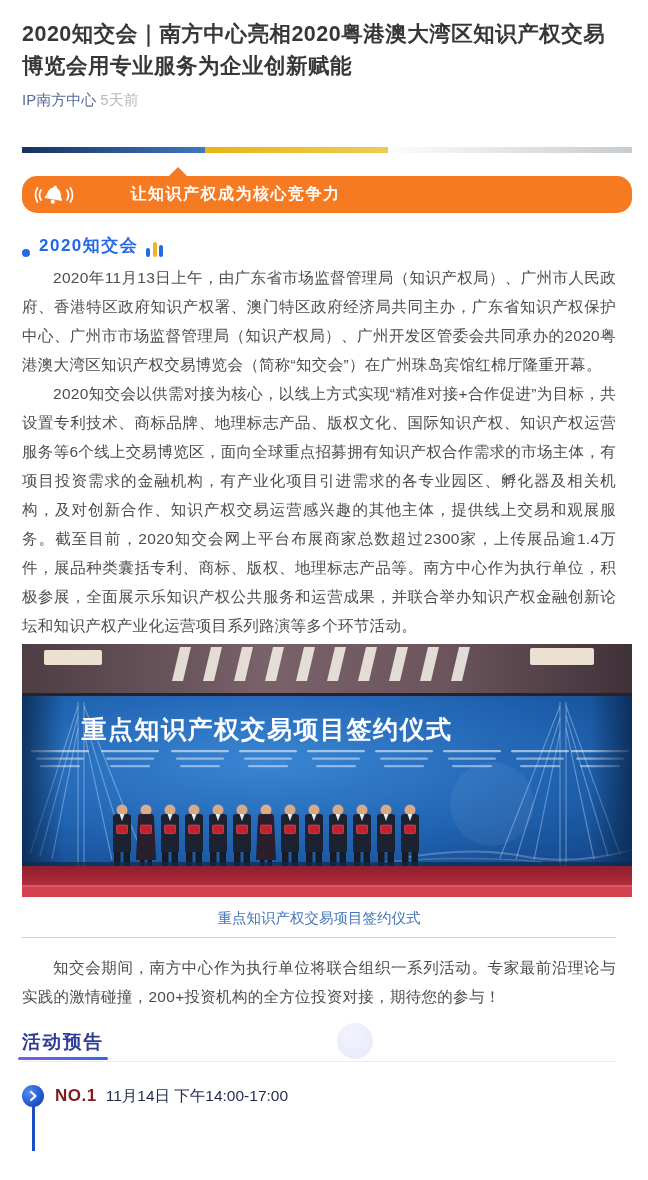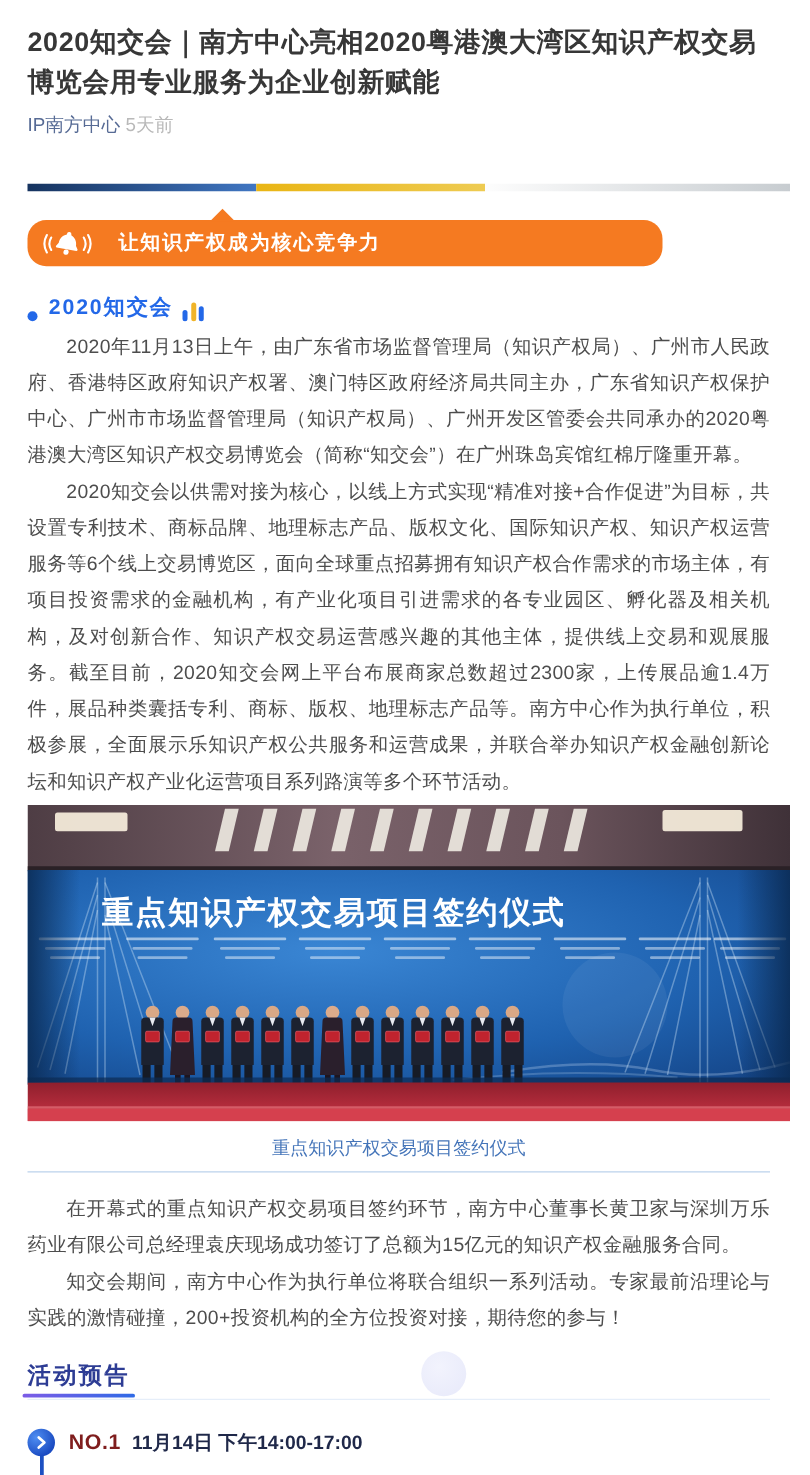--- a/index.html
+++ b/index.html
@@ -21,21 +21,21 @@
   .meta .time { color:#b9b9b9; }
 
   
   .grad-bar { height:6px; display:flex; width:610px; }
   .grad-bar .s1 { width:30%; background:linear-gradient(90deg,#16335f,#4076c2); }
   .grad-bar .s2 { width:30%; background:linear-gradient(90deg,#e9b514,#eecb52); }
   .grad-bar .s3 { width:40%; background:linear-gradient(90deg,#fdfdfd,#c7ccd0); }
 
   
   .banner {
-    margin-top:23px; position:relative; width:508px; height:37px;
+    margin-top:23px; position:relative; width:610px; height:37px;
     background:#f57a21; border-radius:15px;
     display:flex; align-items:center;
   }
   .banner-notch {
     position:absolute; top:-9px; left:146px; width:0; height:0;
     border-left:10px solid transparent; border-right:10px solid transparent;
     border-bottom:10px solid #f57a21;
   }
   .banner .bell { margin-left:11px; flex:0 0 auto; }
   .banner-text {
@@ -89,21 +89,21 @@
   .timeline { position:relative; margin-top:6px; padding-bottom:26px; }
   .rail { position:absolute; left:9.5px; top:12px; bottom:0; width:3px; background:#1c50c2; }
   .event { position:relative; margin-bottom:18px; }
   .event-head { display:flex; align-items:center; }
   .chev-circle {
     position:relative; z-index:1; width:22px; height:22px; border-radius:50%;
     background:radial-gradient(circle at 32% 32%, #4f8ef2, #1b4cc2 72%);
     display:flex; align-items:center; justify-content:center; flex:0 0 auto;
   }
   .event-no { color:#7f1d1d; font-size:17px; font-weight:800; margin:0 9px 0 11px; letter-spacing:0.5px; }
-  .event-date { color:#1f2849; font-size:15.5px; font-weight:700; }
+  .event-date { color:#1f2849; font-size:15.5px; font-weight:400; }
 </style>
 </head>
 <body>
 
 <div>
 
   <header class="content">
     <h1 class="article-title">2020知交会｜南方中心亮相2020粤港澳大湾区知识产权交易博览会用专业服务为企业创新赋能</h1>
     <div class="meta">
       <span class="author">IP南方中心</span>
@@ -268,21 +268,20 @@
           <rect x="0" y="243" width="610" height="10" fill="#d5404e"></rect>
         </g>
 
         <rect x="0" y="52" width="42" height="170" fill="url(#lvig)"></rect>
         <rect x="568" y="52" width="42" height="170" fill="url(#rvig)"></rect>
       </svg>
       <figcaption>重点知识产权交易项目签约仪式</figcaption>
     </figure>
     <hr class="caption-hr">
 
-    <p class="body-text">在开幕式的重点知识产权交易项目签约环节，南方中心董事长黄卫家与深圳万乐药业有限公司总经理袁庆现场成功签订了总额为15亿元的知识产权金融服务合同。</p>
     <p class="body-text">知交会期间，南方中心作为执行单位将联合组织一系列活动。专家最前沿理论与实践的激情碰撞，200+投资机构的全方位投资对接，期待您的参与！</p>
 
     <div class="events-header">
       <span class="rule"></span>
       <span class="bubble"></span>
       <span class="events-title">
         <span>活动预告</span>
         <span class="underline"></span>
       </span>
     </div>

